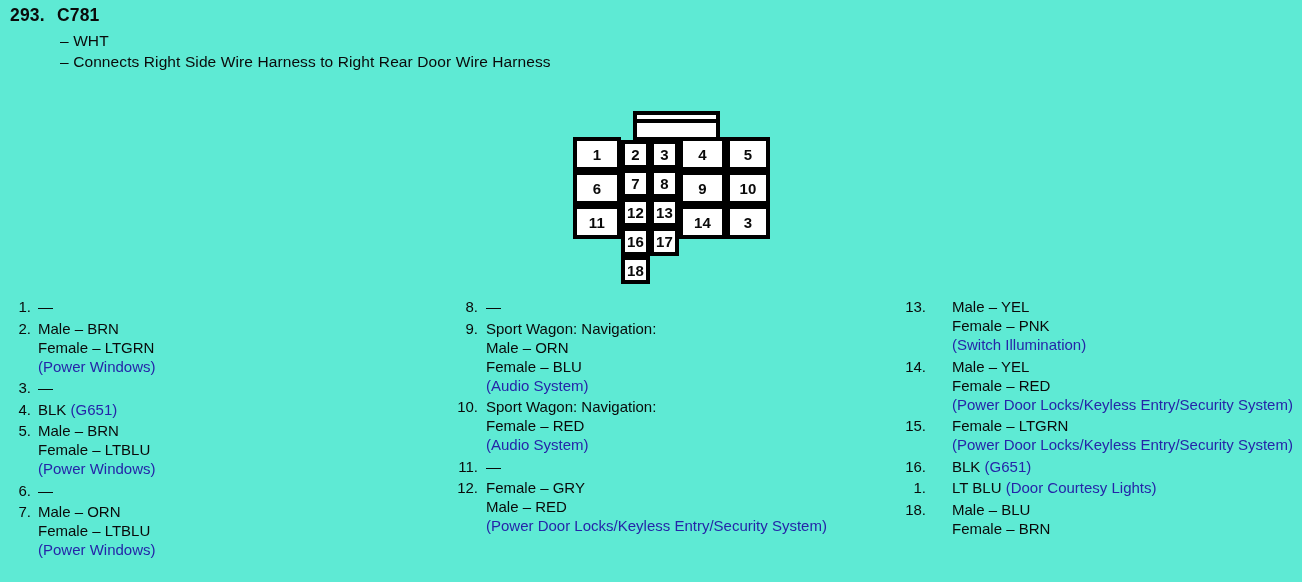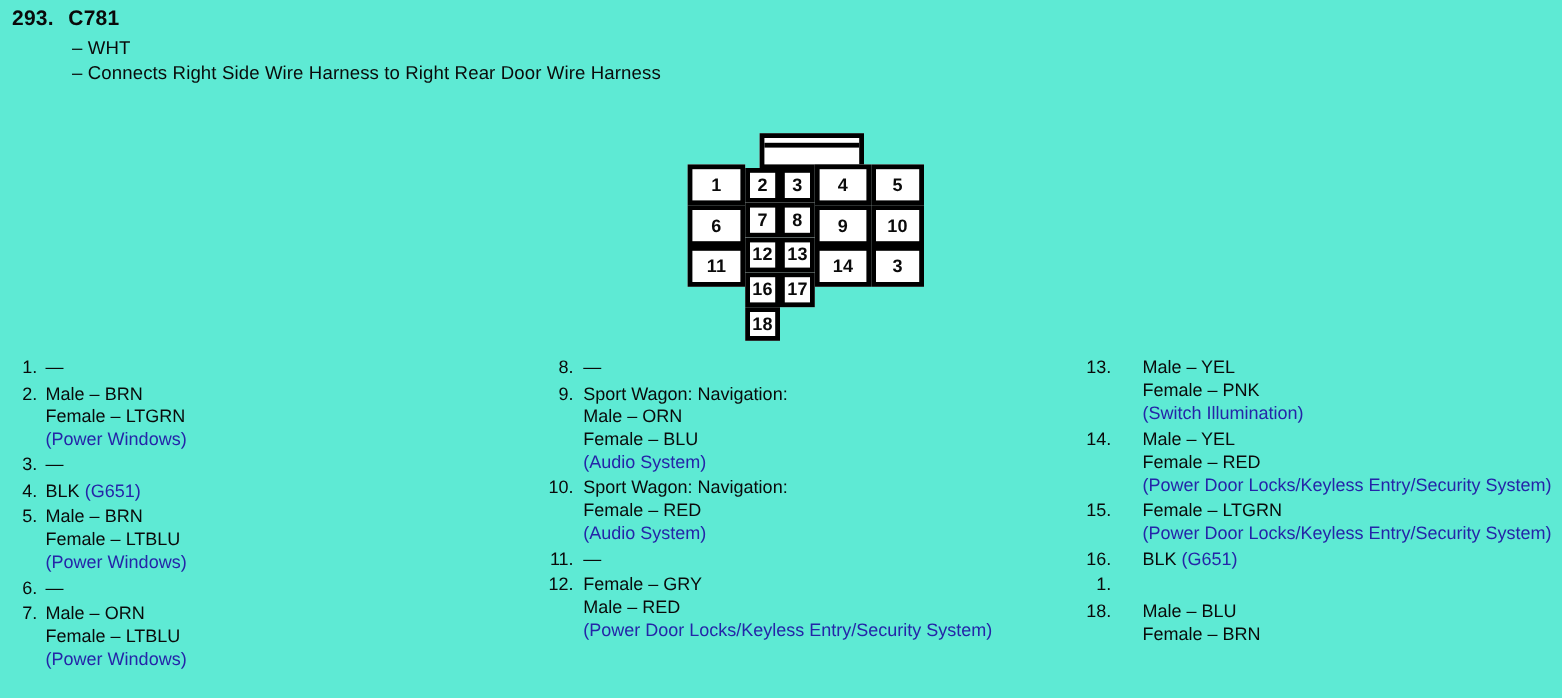--- a/index.html
+++ b/index.html
@@ -221,20 +221,23 @@
         </div>
       </div>
       <div class="pin-item">
         <span class="pin-num">16.</span>
         <div>
           <div><span>BLK </span><span class="blue">(G651)</span></div>
         </div>
       </div>
       <div class="pin-item">
         <span class="pin-num">1.</span>
+        <div>
+          <div><span>LT BLU </span><span class="blue">(Door Courtesy Lights)</span></div>
+        </div>
       </div>
       <div class="pin-item">
         <span class="pin-num">18.</span>
         <div>
           <div><span>Male – BLU</span></div>
           <div><span>Female – BRN</span></div>
         </div>
       </div>
     </div>
 

